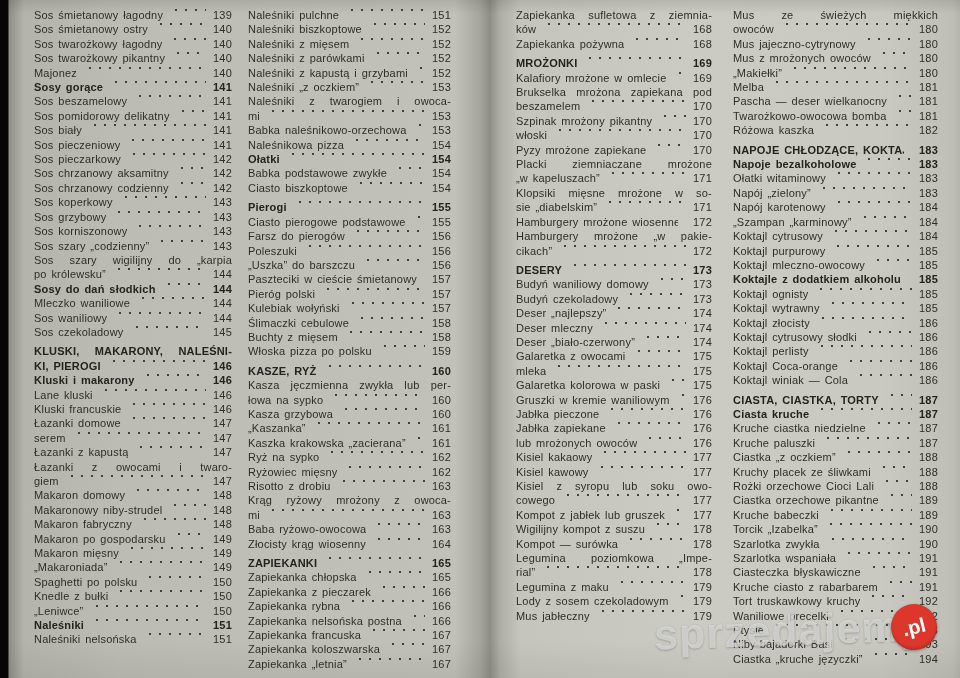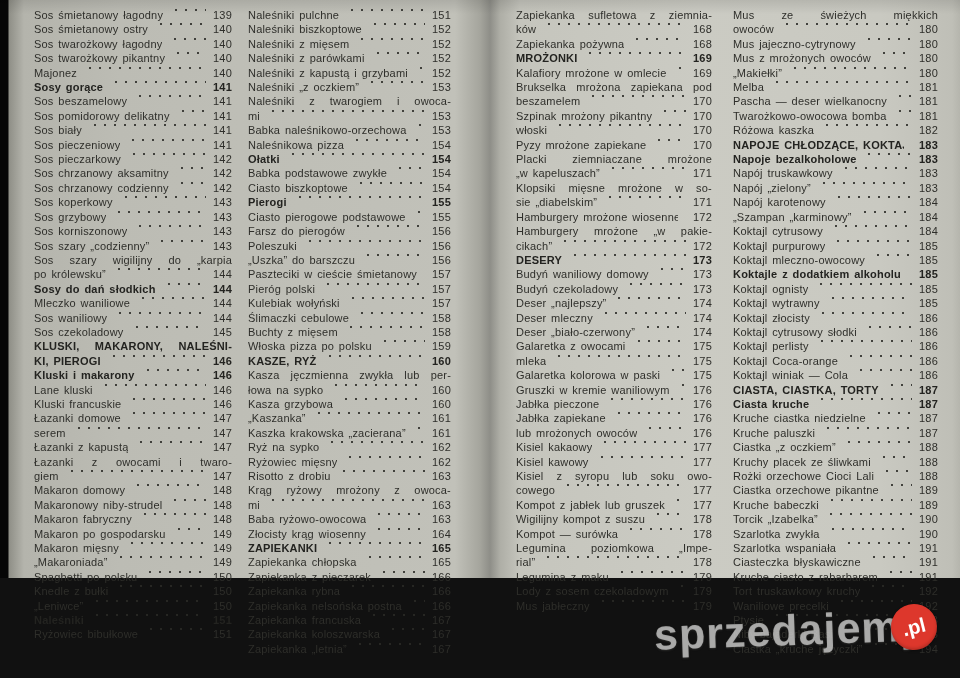--- a/index.html
+++ b/index.html
@@ -1,21 +1,21 @@
 <!DOCTYPE html>
 <html><head>
 <meta charset="utf-8">
 <style>
   html,body{margin:0;padding:0;}
   body{
     width:960px;height:678px;overflow:hidden;background:#111;
     font-family:"Liberation Sans","DejaVu Sans",sans-serif;
   }
   .scan{
-    position:relative;width:960px;height:578px;
+    position:relative;width:960px;height:678px;
     background:
       linear-gradient(180deg, rgba(0,0,0,.10) 0px, rgba(0,0,0,0) 14px, rgba(0,0,0,0) 640px, rgba(0,0,0,.06) 678px),
       linear-gradient(90deg,
         #060606 0px,#060606 8px,
         #8f8f87 9px,#b4b4ac 24px,#bcbcb4 120px,#bfbfb7 300px,#c1c1b9 455px,
         #a5a59d 480px,#8e8e88 490px,#aeaea6 500px,
         #c5c5bd 520px,#cbcbc3 700px,#c9c9c1 880px,#bfbfb7 952px,#b5b5ad 960px);
   }
   .col{position:absolute;top:8px;color:#2e2e2a;font-size:11px;line-height:14.4px;
        letter-spacing:.2px;word-spacing:1.5px;}
@@ -27,21 +27,21 @@
   .line .t{flex:0 1 auto;overflow:hidden;}
   .line.just{white-space:normal;justify-content:center;}
   .line.just .t{flex:1 1 auto;text-align:justify;text-align-last:justify;}
   .line .lead{
     flex:1 1 auto;align-self:stretch;margin:0 7px 0 8px;min-width:0;
     background-image:radial-gradient(circle, rgba(42,42,38,.85) 1.05px, rgba(0,0,0,0) 1.5px);
     background-size:10px 4px;background-repeat:repeat-x;background-position:2px bottom 2.5px;
   }
   .line .p{flex:0 0 auto;text-align:right;}
   .line.bold{font-weight:700;color:#232320;}
-  .line.gap{}
+  .line.gap{margin-top:5px;}
   .watermark{
     position:absolute;left:648px;top:598px;width:312px;height:70px;
     pointer-events:none;
   }
   .wm-text{
     position:absolute;left:6px;top:8px;
     font-size:43px;font-weight:700;letter-spacing:1px;
     color:rgba(255,255,255,.55);
     text-shadow:0 1px 2px rgba(90,90,85,.35), 0 0 1px rgba(120,120,115,.4);
     transform:rotate(-2deg);
@@ -263,21 +263,21 @@
         <span class="t">„Leniwce”</span>
         <span class="lead"></span>
         <span class="p">150</span>
       </div>
       <div class="line bold">
         <span class="t">Naleśniki</span>
         <span class="lead"></span>
         <span class="p">151</span>
       </div>
       <div class="line">
-        <span class="t">Ryżowiec bibułkowe</span>
+        <span class="t">Naleśniki nelsońska</span>
         <span class="lead"></span>
         <span class="p">151</span>
       </div>
     </div>
   <div class="col col-1">
       <div class="line">
         <span class="t">Naleśniki pulchne</span>
         <span class="lead"></span>
         <span class="p">151</span>
       </div>
@@ -742,21 +742,21 @@
         <span class="t">NAPOJE CHŁODZĄCE, KOKTAJLE</span>
         <span class="lead"></span>
         <span class="p">183</span>
       </div>
       <div class="line bold">
         <span class="t">Napoje bezalkoholowe</span>
         <span class="lead"></span>
         <span class="p">183</span>
       </div>
       <div class="line">
-        <span class="t">Napój truskawkowy</span>
+        <span class="t">Ołatki witaminowy</span>
         <span class="lead"></span>
         <span class="p">183</span>
       </div>
       <div class="line">
         <span class="t">Napój „zielony”</span>
         <span class="lead"></span>
         <span class="p">183</span>
       </div>
       <div class="line">
         <span class="t">Napój karotenowy</span>

